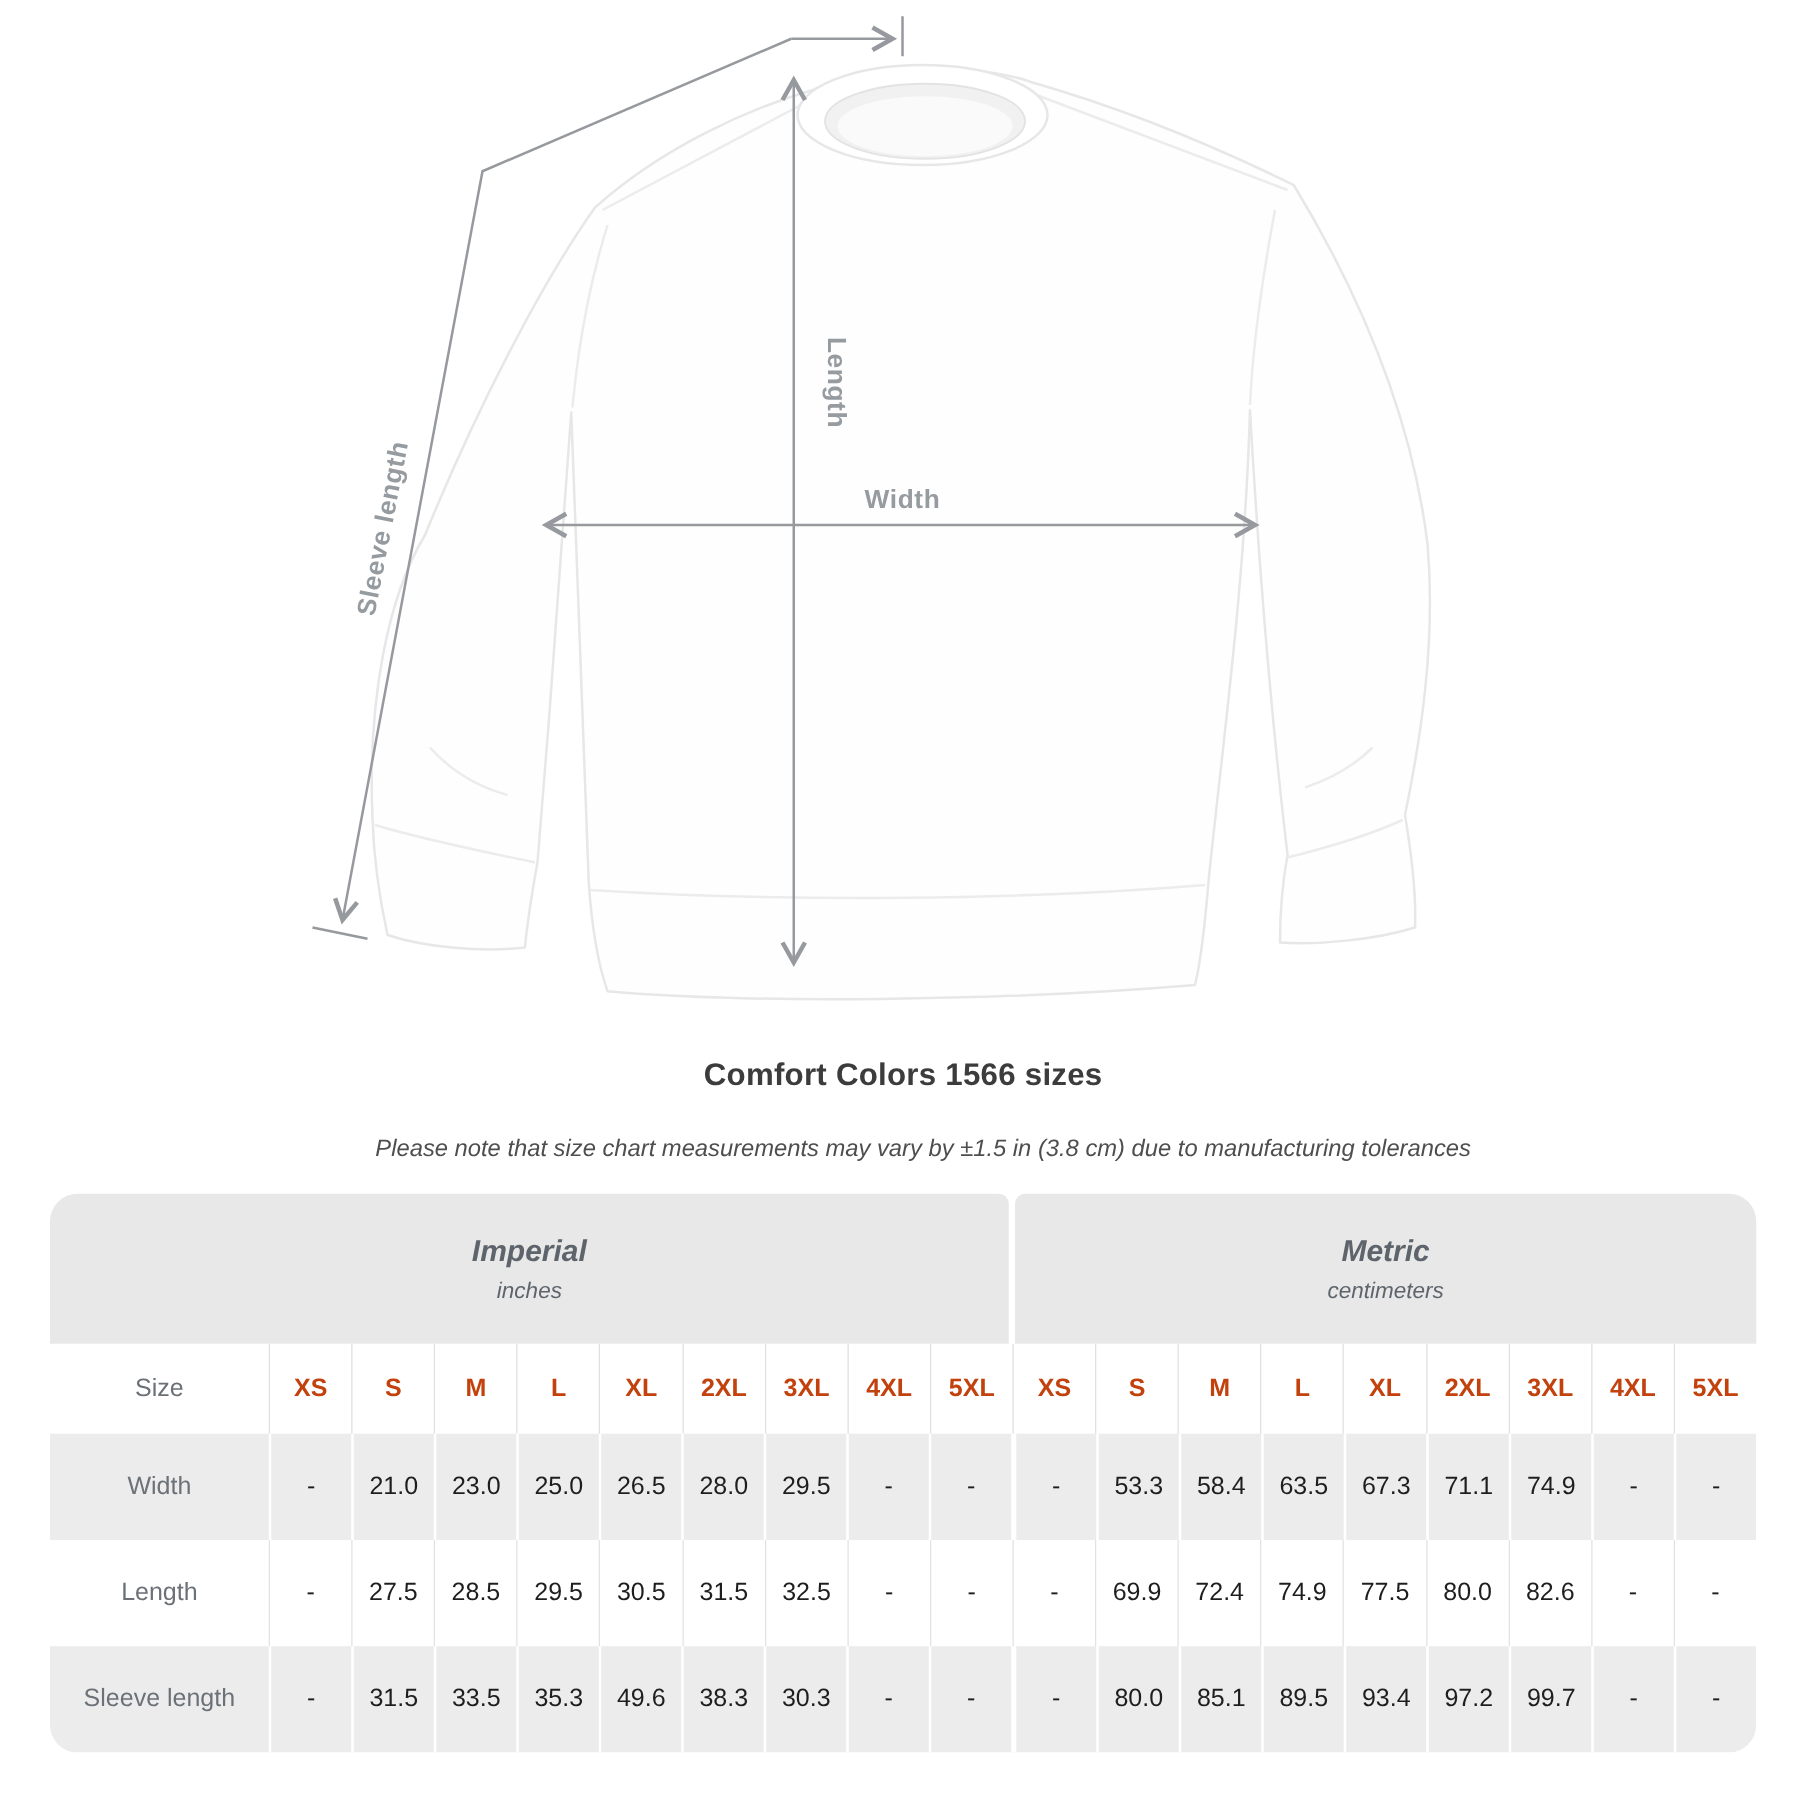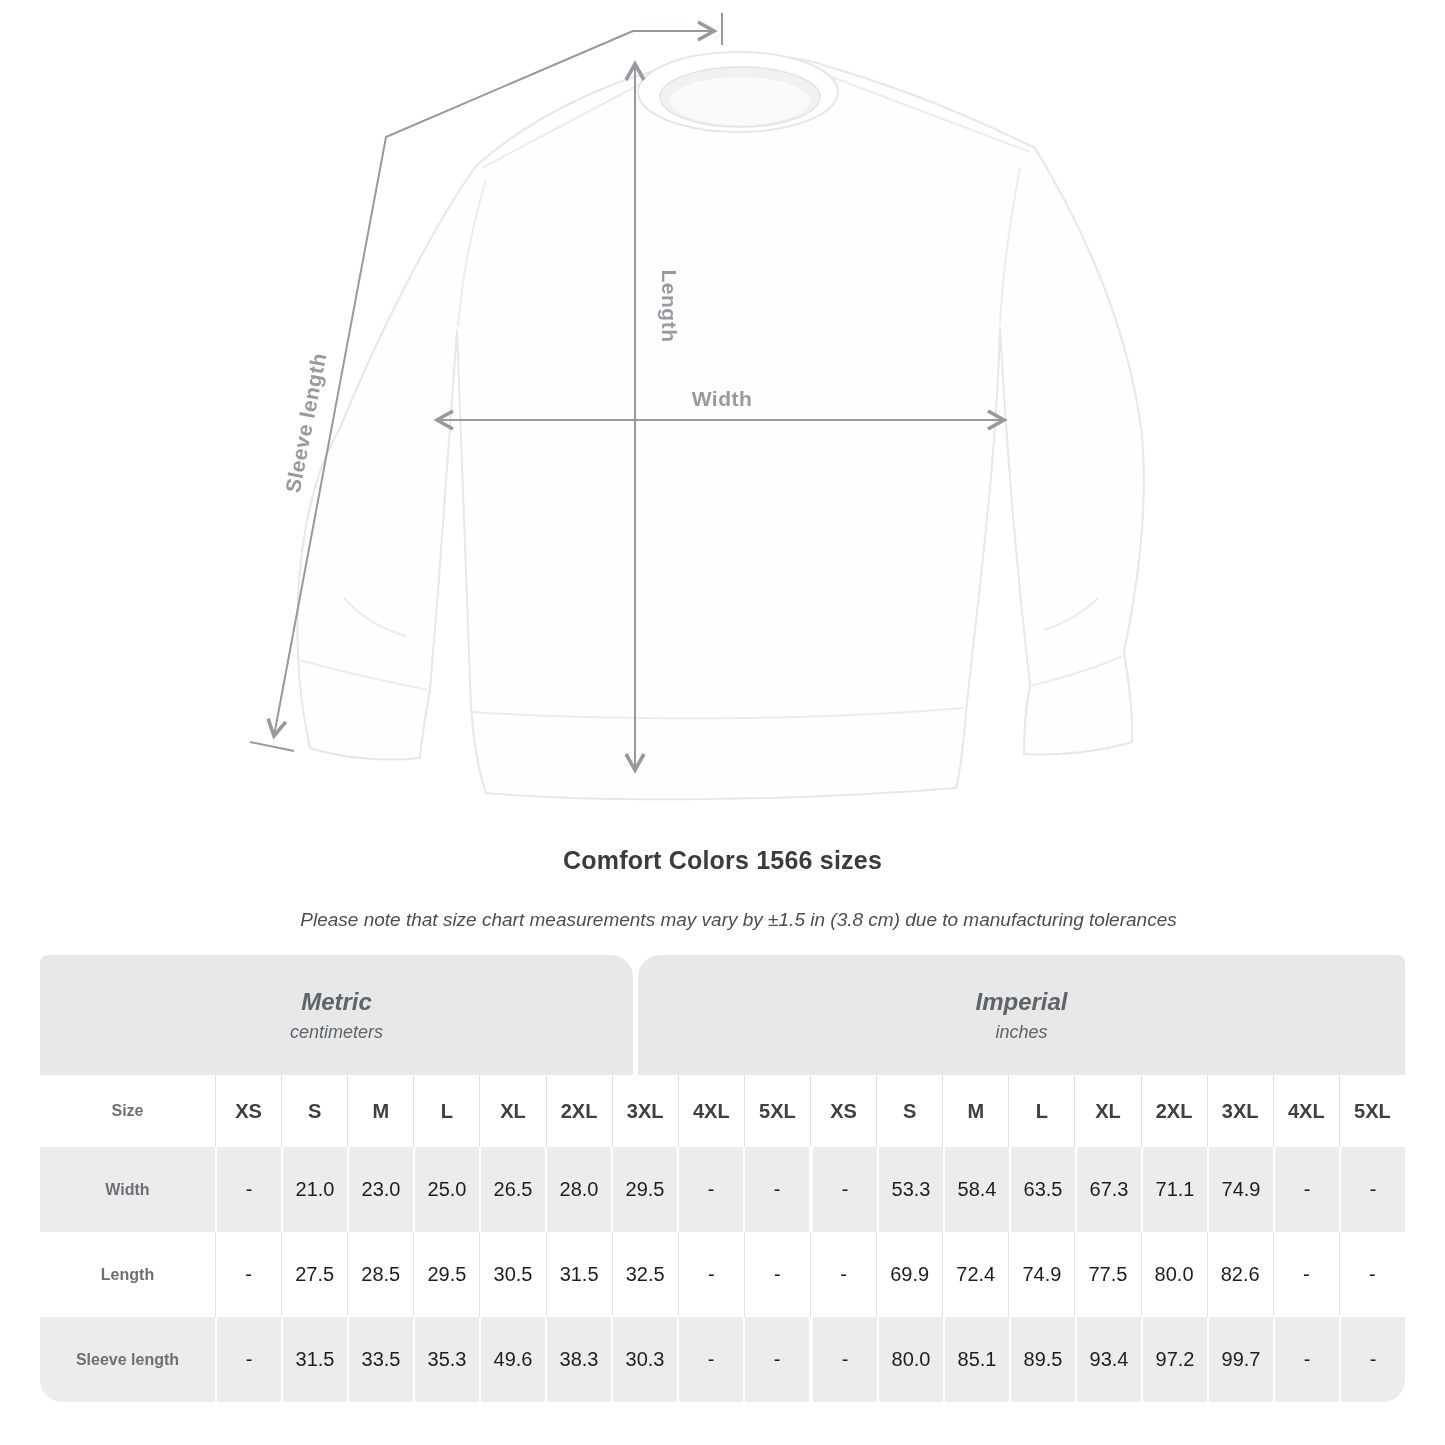--- a/index.html
+++ b/index.html
@@ -25,25 +25,25 @@
   .band.metric{width:593px;border-radius:8px 22px 0 0;}
   .band-title{font-size:24px;font-weight:bold;font-style:italic;color:#5d646b;}
   .band-sub{font-size:18px;font-style:italic;color:#5d646b;margin-top:6px;}
 
   .table-body{border-radius:0 0 22px 22px;overflow:hidden;}
   .trow{display:flex;align-items:stretch;}
   .trow-head{height:72px;background:#ffffff;--sep:#e0e0e0;--sepw:1px;--msepw:1px;}
   .trow-white{height:85px;background:#ffffff;--sep:#e2e2e2;--sepw:1px;--msepw:1px;}
   .trow-gray{height:85px;background:#ececec;--sep:#ffffff;--sepw:2px;--msepw:4px;}
   .lcell{width:175px;flex:none;display:flex;align-items:center;justify-content:center;
-    font-weight:bold;font-size:16px;color:#6b7177;box-sizing:border-box;}
+    font-weight:normal;font-size:20px;color:#6b7177;box-sizing:border-box;}
   .dcell{flex:1 1 0;display:flex;align-items:center;justify-content:center;box-sizing:border-box;
     border-left:var(--sepw) solid var(--sep);font-size:20px;color:#1e1e1e;}
   .dcell.mfirst{border-left-width:var(--msepw);}
-  .trow-head .dcell{font-weight:bold;color:#404040;}
+  .trow-head .dcell{font-weight:bold;color:#c2410c;}
 </style>
 </head>
 <body>
 
 <div class="page">
 
   <div class="diagram">
     <svg width="1445" height="845" viewBox="0 0 1445 845">
       <defs>
         <marker id="arrE" orient="auto" markerWidth="16" markerHeight="16" refX="10" refY="5.5">
@@ -116,27 +116,27 @@
       <text class="measure-label" transform="translate(662,306) rotate(90)" text-anchor="middle">Length</text>
       <text class="measure-label" transform="translate(313,424) rotate(-79)" text-anchor="middle">Sleeve length</text>
     </svg>
   </div>
 
   <h1 class="page-title">Comfort Colors 1566 sizes</h1>
   <p class="page-subtitle">Please note that size chart measurements may vary by ±1.5 in (3.8 cm) due to manufacturing tolerances</p>
 
   <div class="size-table">
     <div class="band-row">
+      <div class="band imperial">
+        <div class="band-title">Imperial</div>
+        <div class="band-sub">inches</div>
+      </div>
       <div class="band metric">
         <div class="band-title">Metric</div>
         <div class="band-sub">centimeters</div>
-      </div>
-      <div class="band imperial">
-        <div class="band-title">Imperial</div>
-        <div class="band-sub">inches</div>
       </div>
     </div>
     <div class="table-body" id="table-body">
         <div class="trow trow-head">
           <div class="lcell">Size</div>
           <div class="dcell">XS</div>
           <div class="dcell">S</div>
           <div class="dcell">M</div>
           <div class="dcell">L</div>
           <div class="dcell">XL</div>

